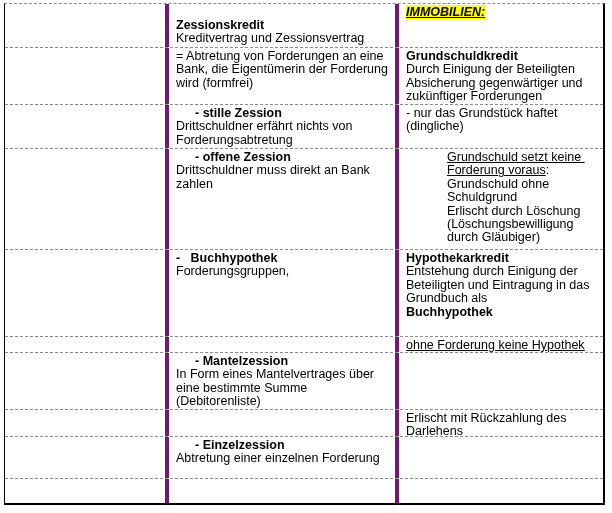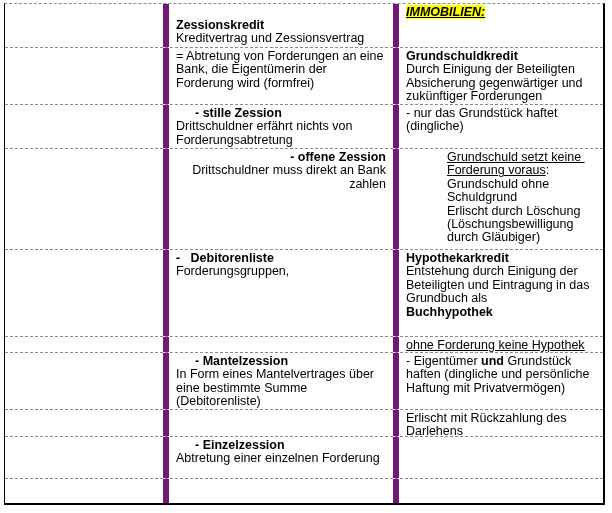--- a/index.html
+++ b/index.html
@@ -15,21 +15,21 @@
     border-bottom:2px solid #000;
     background:#fff;
   }
   .row{display:flex;box-sizing:border-box;}
   .row + .row{border-top:1px dashed #8c8c8c;}
   .cell{
     box-sizing:border-box;overflow:hidden;
     padding:2px 7px 0 7px;
     font-size:12.5px;line-height:13.4px;
   }
-  .cell.c1,.cell.c2{border-right:6px solid #701a75;}
+  .cell.c1,.cell.c2{border-right:4px solid #701a75;}
   .para{white-space:pre-wrap;min-height:13px;}
   .ind1{padding-left:19px;}
   .b{font-weight:bold;}
   .i{font-style:italic;}
   .u{text-decoration:underline;}
   .hl{background:#ffff00;}
 </style>
 </head>
 <body>
 
@@ -60,56 +60,53 @@
       <div class="cell c2" style="width: 230px;">
         <div class="para ind1"><span class="b">- stille Zession</span></div>
         <div class="para"><span>Drittschuldner erfährt nichts von Forderungsabtretung</span></div>
       </div>
       <div class="cell c3" style="width: 204px;">
         <div class="para"><span>- nur das Grundstück haftet (dingliche)</span></div>
       </div>
     </div>
     <div class="row" style="height: 101px;">
       <div class="cell c1" style="width: 164px;"></div>
-      <div class="cell c2" style="width: 230px; text-align: right;">
+      <div class="cell c2" style="width: 230px;">
         <div class="para ind1"><span class="b">- offene Zession</span></div>
         <div class="para"><span>Drittschuldner muss direkt an Bank zahlen</span></div>
       </div>
       <div class="cell c3" style="width: 204px; padding-left: 48px;">
         <div class="para"><span class="u">Grundschuld setzt keine Forderung voraus</span><span>: Grundschuld ohne Schuldgrund</span></div>
         <div class="para"><span>Erlischt durch Löschung (Löschungsbewilligung durch Gläubiger)</span></div>
       </div>
     </div>
     <div class="row" style="height: 87px;">
       <div class="cell c1" style="width: 164px;"></div>
       <div class="cell c2" style="width: 230px;">
-        <div class="para"><span class="b">-   Debitorenliste</span></div>
+        <div class="para"><span class="b">-   Buchhypothek</span></div>
         <div class="para"><span>Forderungsgruppen,</span></div>
       </div>
       <div class="cell c3" style="width: 204px;">
         <div class="para"><span class="b">Hypothekarkredit</span></div>
         <div class="para"><span>Entstehung durch Einigung der Beteiligten und Eintragung in das Grundbuch als</span></div>
         <div class="para"><span class="b">Buchhypothek</span></div>
       </div>
     </div>
     <div class="row" style="height: 16px;">
       <div class="cell c1" style="width: 164px;"></div>
       <div class="cell c2" style="width: 230px;"></div>
       <div class="cell c3" style="width: 204px; text-decoration: underline;">
         <div class="para"><span class="u">ohne Forderung keine Hypothek</span></div>
       </div>
     </div>
     <div class="row" style="height: 57px;">
       <div class="cell c1" style="width: 164px;"></div>
       <div class="cell c2" style="width: 230px;">
         <div class="para ind1"><span class="b">- Mantelzession</span></div>
         <div class="para"><span>In Form eines Mantelvertrages über eine bestimmte Summe (Debitorenliste)</span></div>
-      </div>
-      <div class="cell c3" style="width: 204px;">
-        <div class="para"><span>- Eigentümer </span><span class="b">und</span><span> Grundstück haften (dingliche und persönliche Haftung mit Privatvermögen)</span></div>
       </div>
     </div>
     <div class="row" style="height: 27px;">
       <div class="cell c1" style="width: 164px;"></div>
       <div class="cell c2" style="width: 230px;"></div>
       <div class="cell c3" style="width: 204px;">
         <div class="para"><span>Erlischt mit Rückzahlung des Darlehens</span></div>
       </div>
     </div>
     <div class="row" style="height: 42px;">

